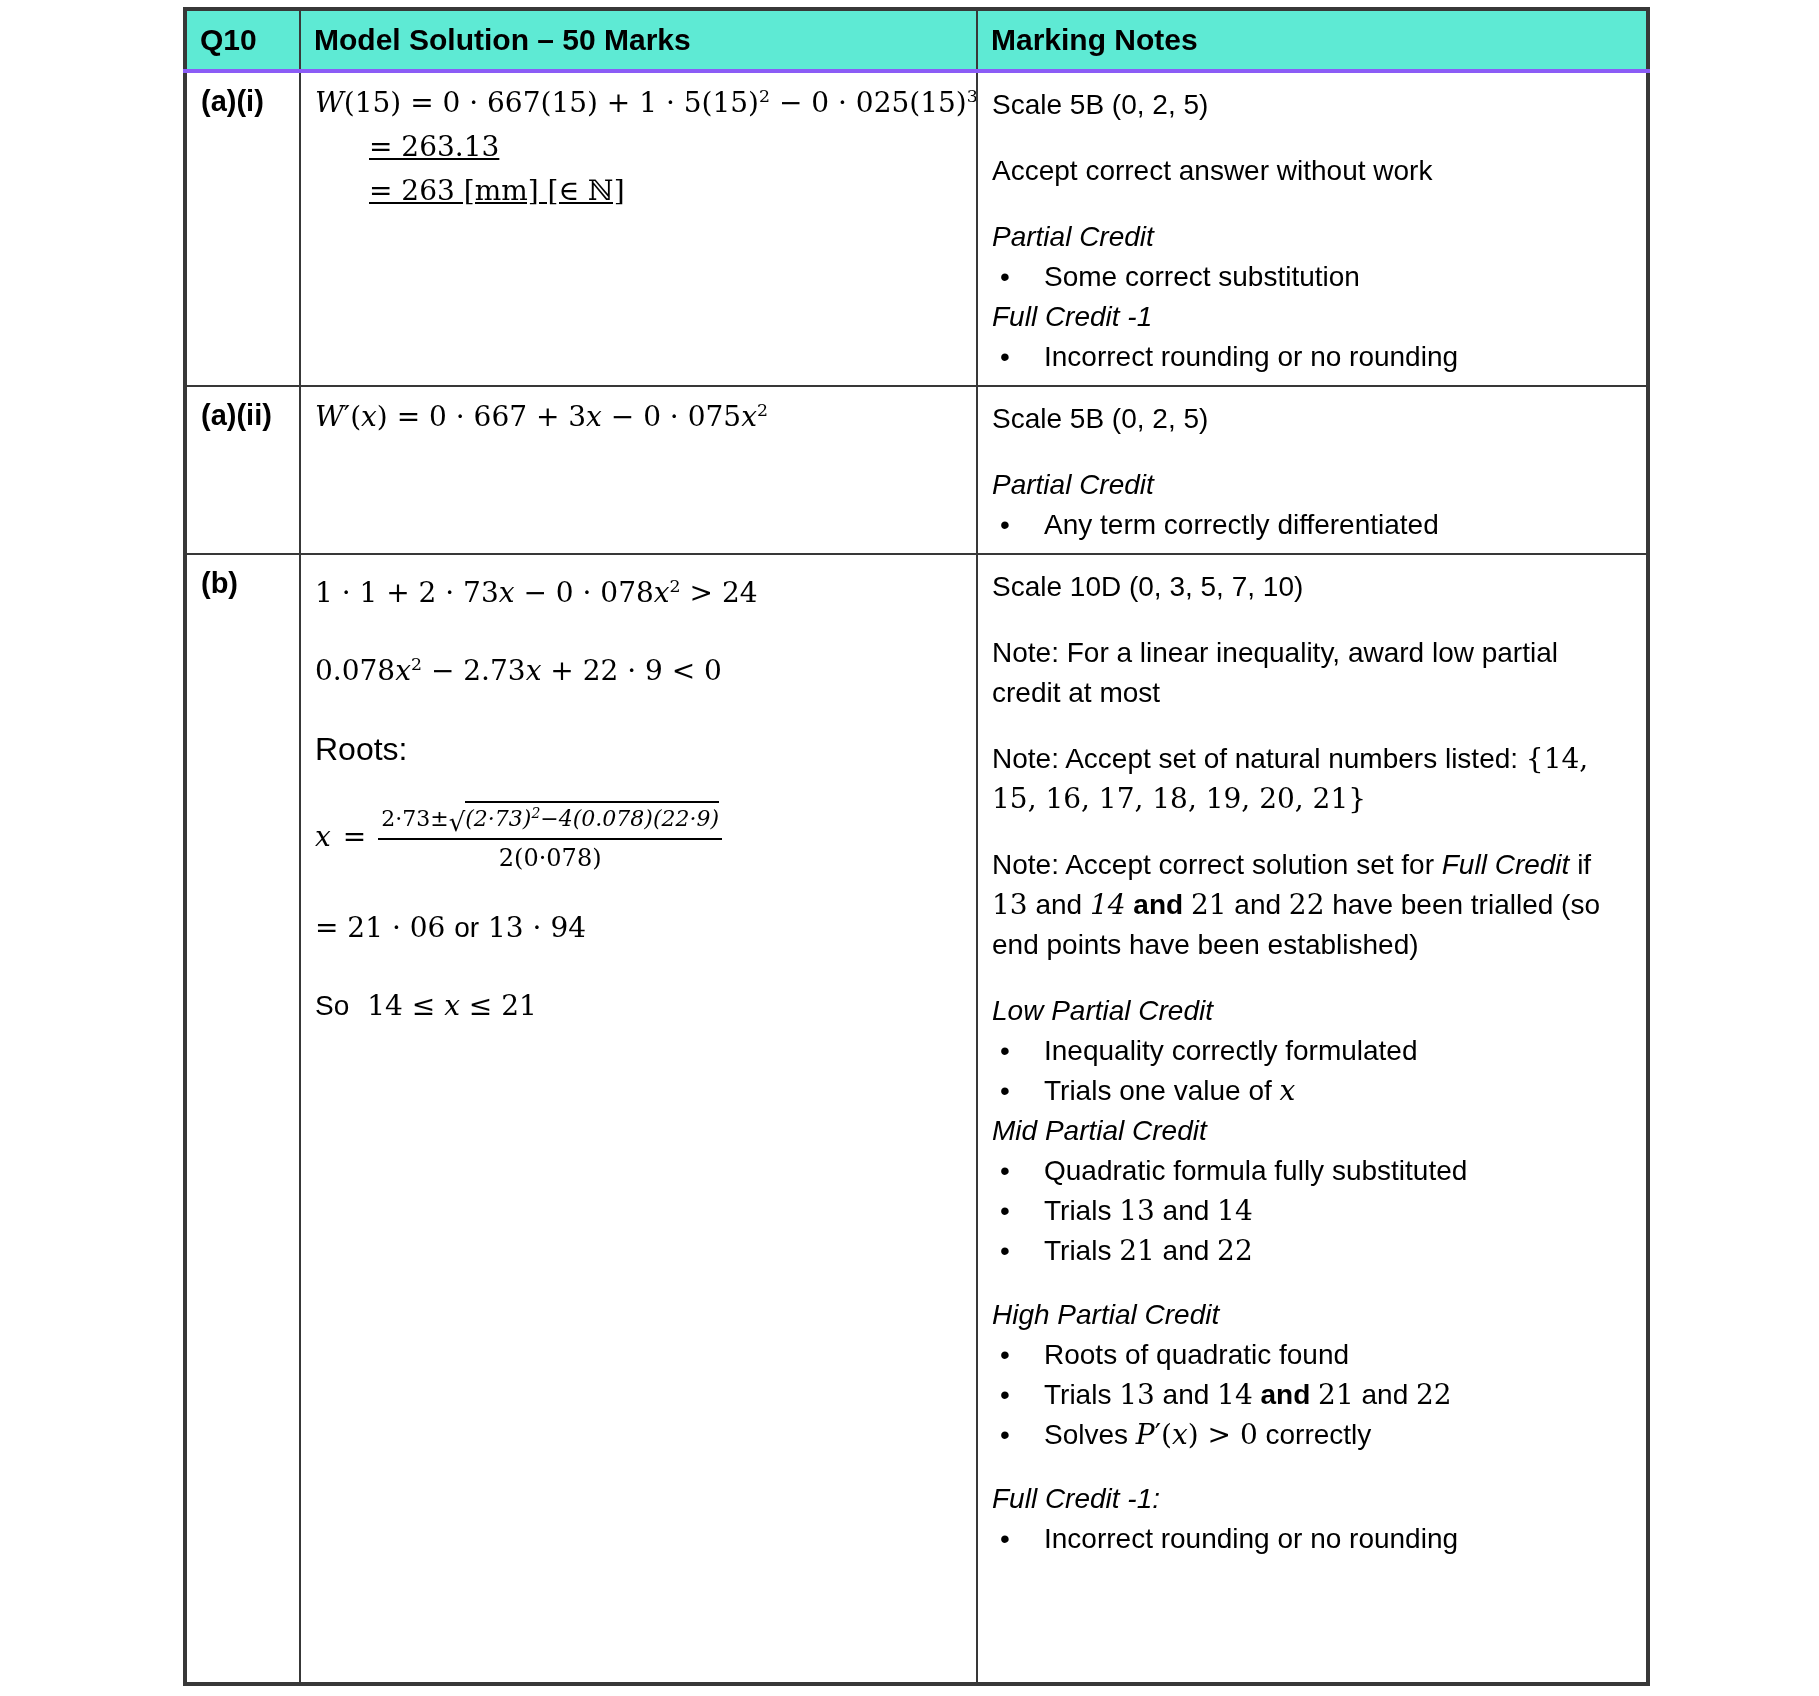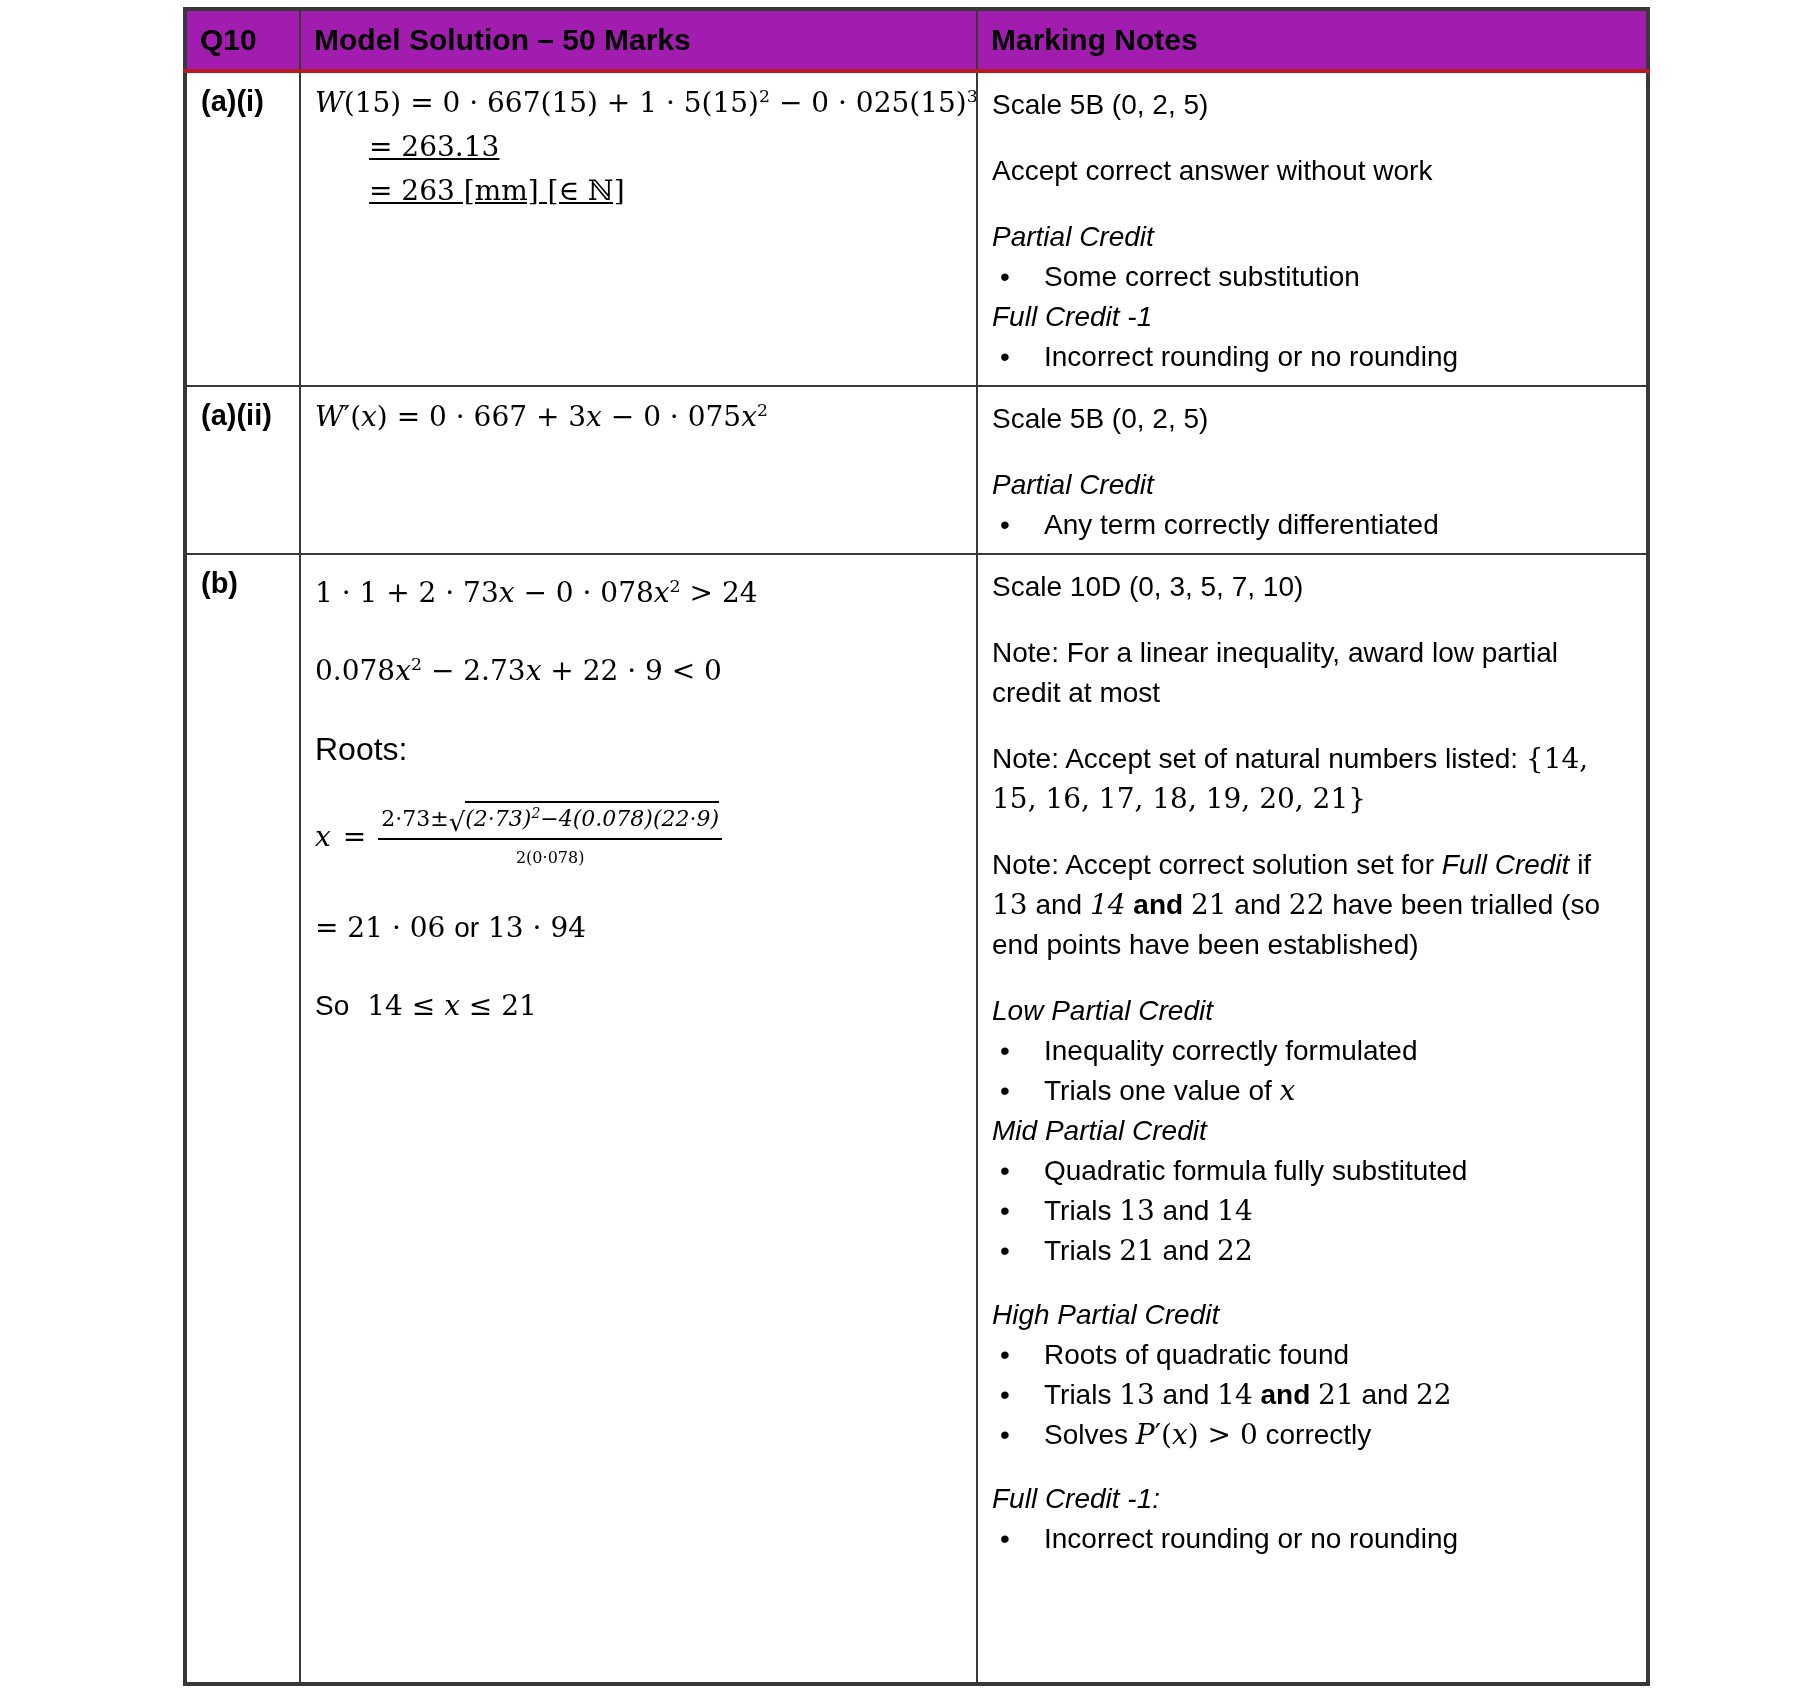--- a/index.html
+++ b/index.html
@@ -8,38 +8,38 @@
   table.ms{position:absolute;left:183px;top:7px;width:1463px;height:1679px;
            border-collapse:collapse;table-layout:fixed;
            border:4px solid #383838;}
   col.c1{width:115px}
   col.c2{width:677px}
   col.c3{width:671px}
   th,td{border:2px solid #383838;vertical-align:top;padding:8px 14px;overflow:hidden;}
   tr.head{height:62px}
   tr.r-ai{height:311px}
   tr.r-aii{height:163px}
-  th{background:#a21caf;text-align:left;vertical-align:middle;
-     font-size:30px;font-weight:bold;padding-left:13px;border-bottom:4px solid #b91c1c;}
+  th{background:#5eead4;text-align:left;vertical-align:middle;
+     font-size:30px;font-weight:bold;padding-left:13px;border-bottom:4px solid #8b5cf6;}
   .label-cell{font-weight:bold;font-size:29px;padding-top:12px;}
   
   .math{font-family:"DejaVu Serif","DejaVu Sans",serif;font-size:28px;line-height:44px;white-space:nowrap;}
   .mvar,.mi{font-style:italic;}
   .math sup{font-size:0.62em;line-height:0;}
   .indent1{margin-left:54px;text-decoration:underline;}
   .sol-b > *{margin-top:8px;}
   .sol-b > * + *{margin-top:34px;}
   .sans{font-family:"Liberation Sans",sans-serif;font-style:normal;}
   .mr{margin-right:18px;}
   
   .frac-line{display:flex;align-items:center;gap:12px;margin-top:30px;margin-bottom:26px;}
   .frac{display:inline-flex;flex-direction:column;text-align:center;}
   .frac .num{border-bottom:2px solid #000;padding:0 3px 4px;font-size:22px;line-height:30px;display:flex;align-items:flex-end;}
   .frac .num sup{font-size:14px;}
-  .frac .den{padding-top:4px;font-size:16px;line-height:28px;}
+  .frac .den{padding-top:4px;font-size:24px;line-height:28px;}
   .sqrt-sign{font-size:26px;line-height:24px;}
   .radicand{display:inline-block;border-top:2px solid #000;padding-top:1px;font-style:italic;}
   
   .notes-cell{font-size:28px;line-height:40px;padding-top:12px;}
   .notes-cell p{margin:0;}
   .scale{font-weight:normal;margin:0 0 26px 0 !important;}
   .para{margin:0 0 26px 0 !important;}
   .sec{font-style:italic;}
   .gap{margin-top:24px !important;}
   .bl{display:flex;align-items:flex-start;}

